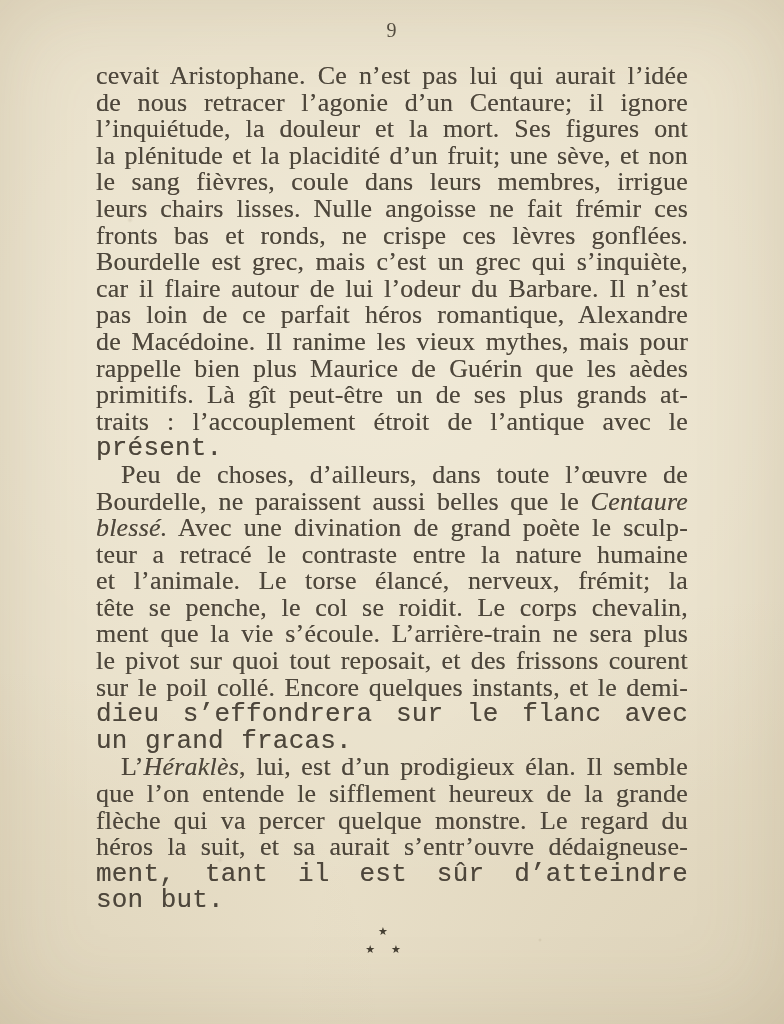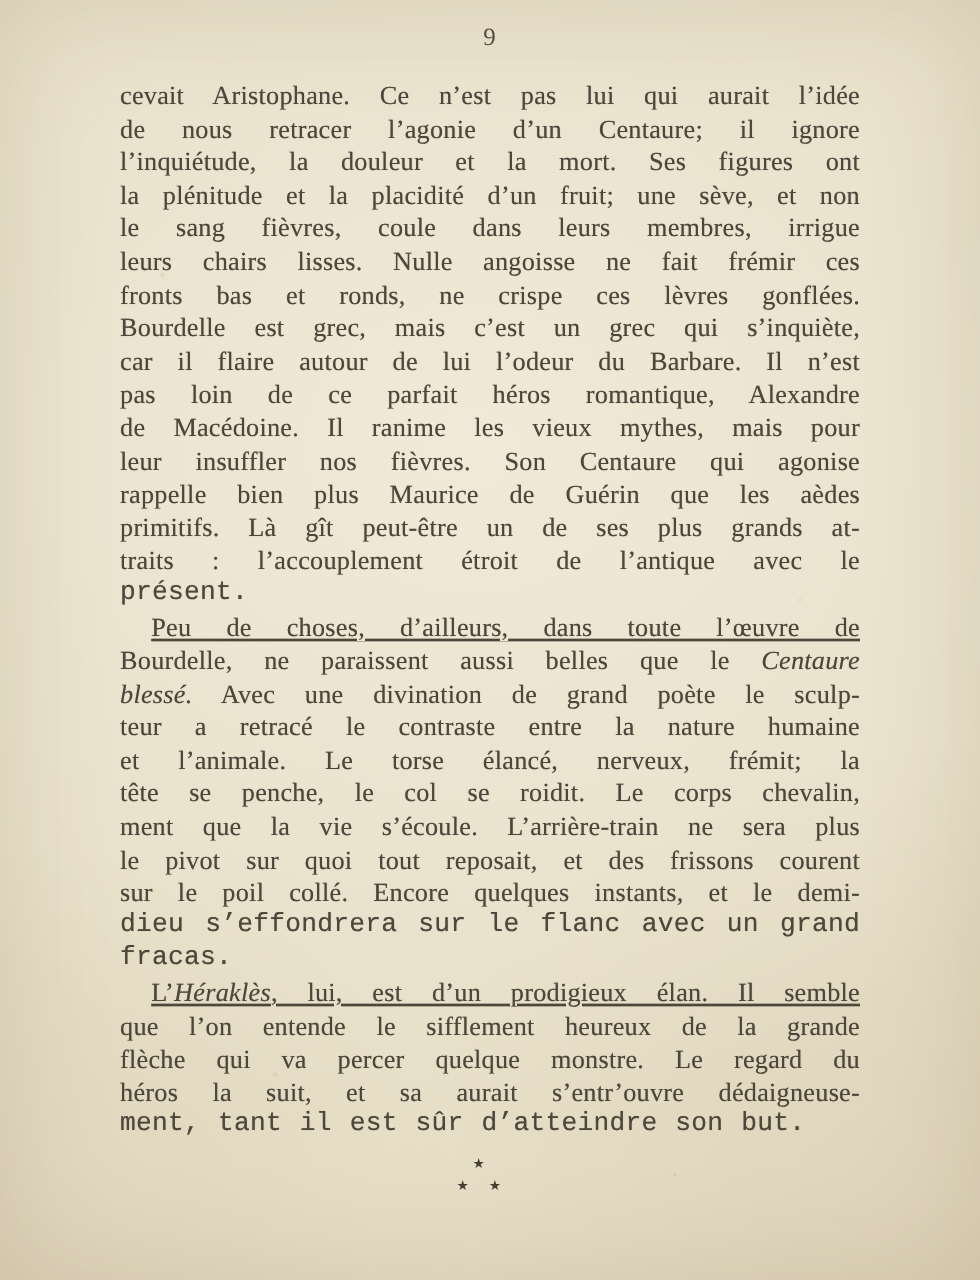--- a/index.html
+++ b/index.html
@@ -32,34 +32,34 @@
     font-size: 20px;
     letter-spacing: 1px;
     color: #544d40;
   }
 
   .text-block {
     position: absolute;
     left: 96px;
     top: 63px;
     width: 592px;
-    font-size: 21px;
+    font-size: 26px;
     line-height: 26.6px;
     text-shadow: 0 0 0.6px rgba(77,70,59,0.55);
   }
 
   .line {
     text-align: justify;
     text-align-last: justify;
     letter-spacing: 0.2px;
     word-spacing: 1.5px;
     white-space: normal;
   }
   .line.last { text-align-last: left; font-family: Liberation Mono, monospace; }
-  .line.indent { text-indent: 25px; text-decoration: underline; }
+  .line.indent { text-indent: 25px; }
   .line em { font-style: italic; }
 
   .asterism {
     position: absolute;
     top: 921px;
     left: 87px;
     width: 592px;
     text-align: center;
     color: #453f33;
   }
@@ -89,21 +89,20 @@
       <div class="line"><span>de nous retracer l’agonie d’un Centaure; il ignore</span></div>
       <div class="line"><span>l’inquiétude, la douleur et la mort. Ses figures ont</span></div>
       <div class="line"><span>la plénitude et la placidité d’un fruit; une sève, et non</span></div>
       <div class="line"><span>le sang fièvres, coule dans leurs membres, irrigue</span></div>
       <div class="line"><span>leurs chairs lisses. Nulle angoisse ne fait frémir ces</span></div>
       <div class="line"><span>fronts bas et ronds, ne crispe ces lèvres gonflées.</span></div>
       <div class="line"><span>Bourdelle est grec, mais c’est un grec qui s’inquiète,</span></div>
       <div class="line"><span>car il flaire autour de lui l’odeur du Barbare. Il n’est</span></div>
       <div class="line"><span>pas loin de ce parfait héros romantique, Alexandre</span></div>
       <div class="line"><span>de Macédoine. Il ranime les vieux mythes, mais pour</span></div>
-      <div class="line"><span>leur insuffler nos fièvres. Son Centaure qui agonise</span></div>
       <div class="line"><span>rappelle bien plus Maurice de Guérin que les aèdes</span></div>
       <div class="line"><span>primitifs. Là gît peut-être un de ses plus grands at-</span></div>
       <div class="line"><span>traits : l’accouplement étroit de l’antique avec le</span></div>
       <div class="line last"><span>présent.</span></div>
       <div class="line indent"><span>Peu de choses, d’ailleurs, dans toute l’œuvre de</span></div>
       <div class="line"><span>Bourdelle, ne paraissent aussi belles que le </span><em>Centaure</em></div>
       <div class="line"><em>blessé.</em><span> Avec une divination de grand poète le sculp-</span></div>
       <div class="line"><span>teur a retracé le contraste entre la nature humaine</span></div>
       <div class="line"><span>et l’animale. Le torse élancé, nerveux, frémit; la</span></div>
       <div class="line"><span>tête se penche, le col se roidit. Le corps chevalin,</span></div>

